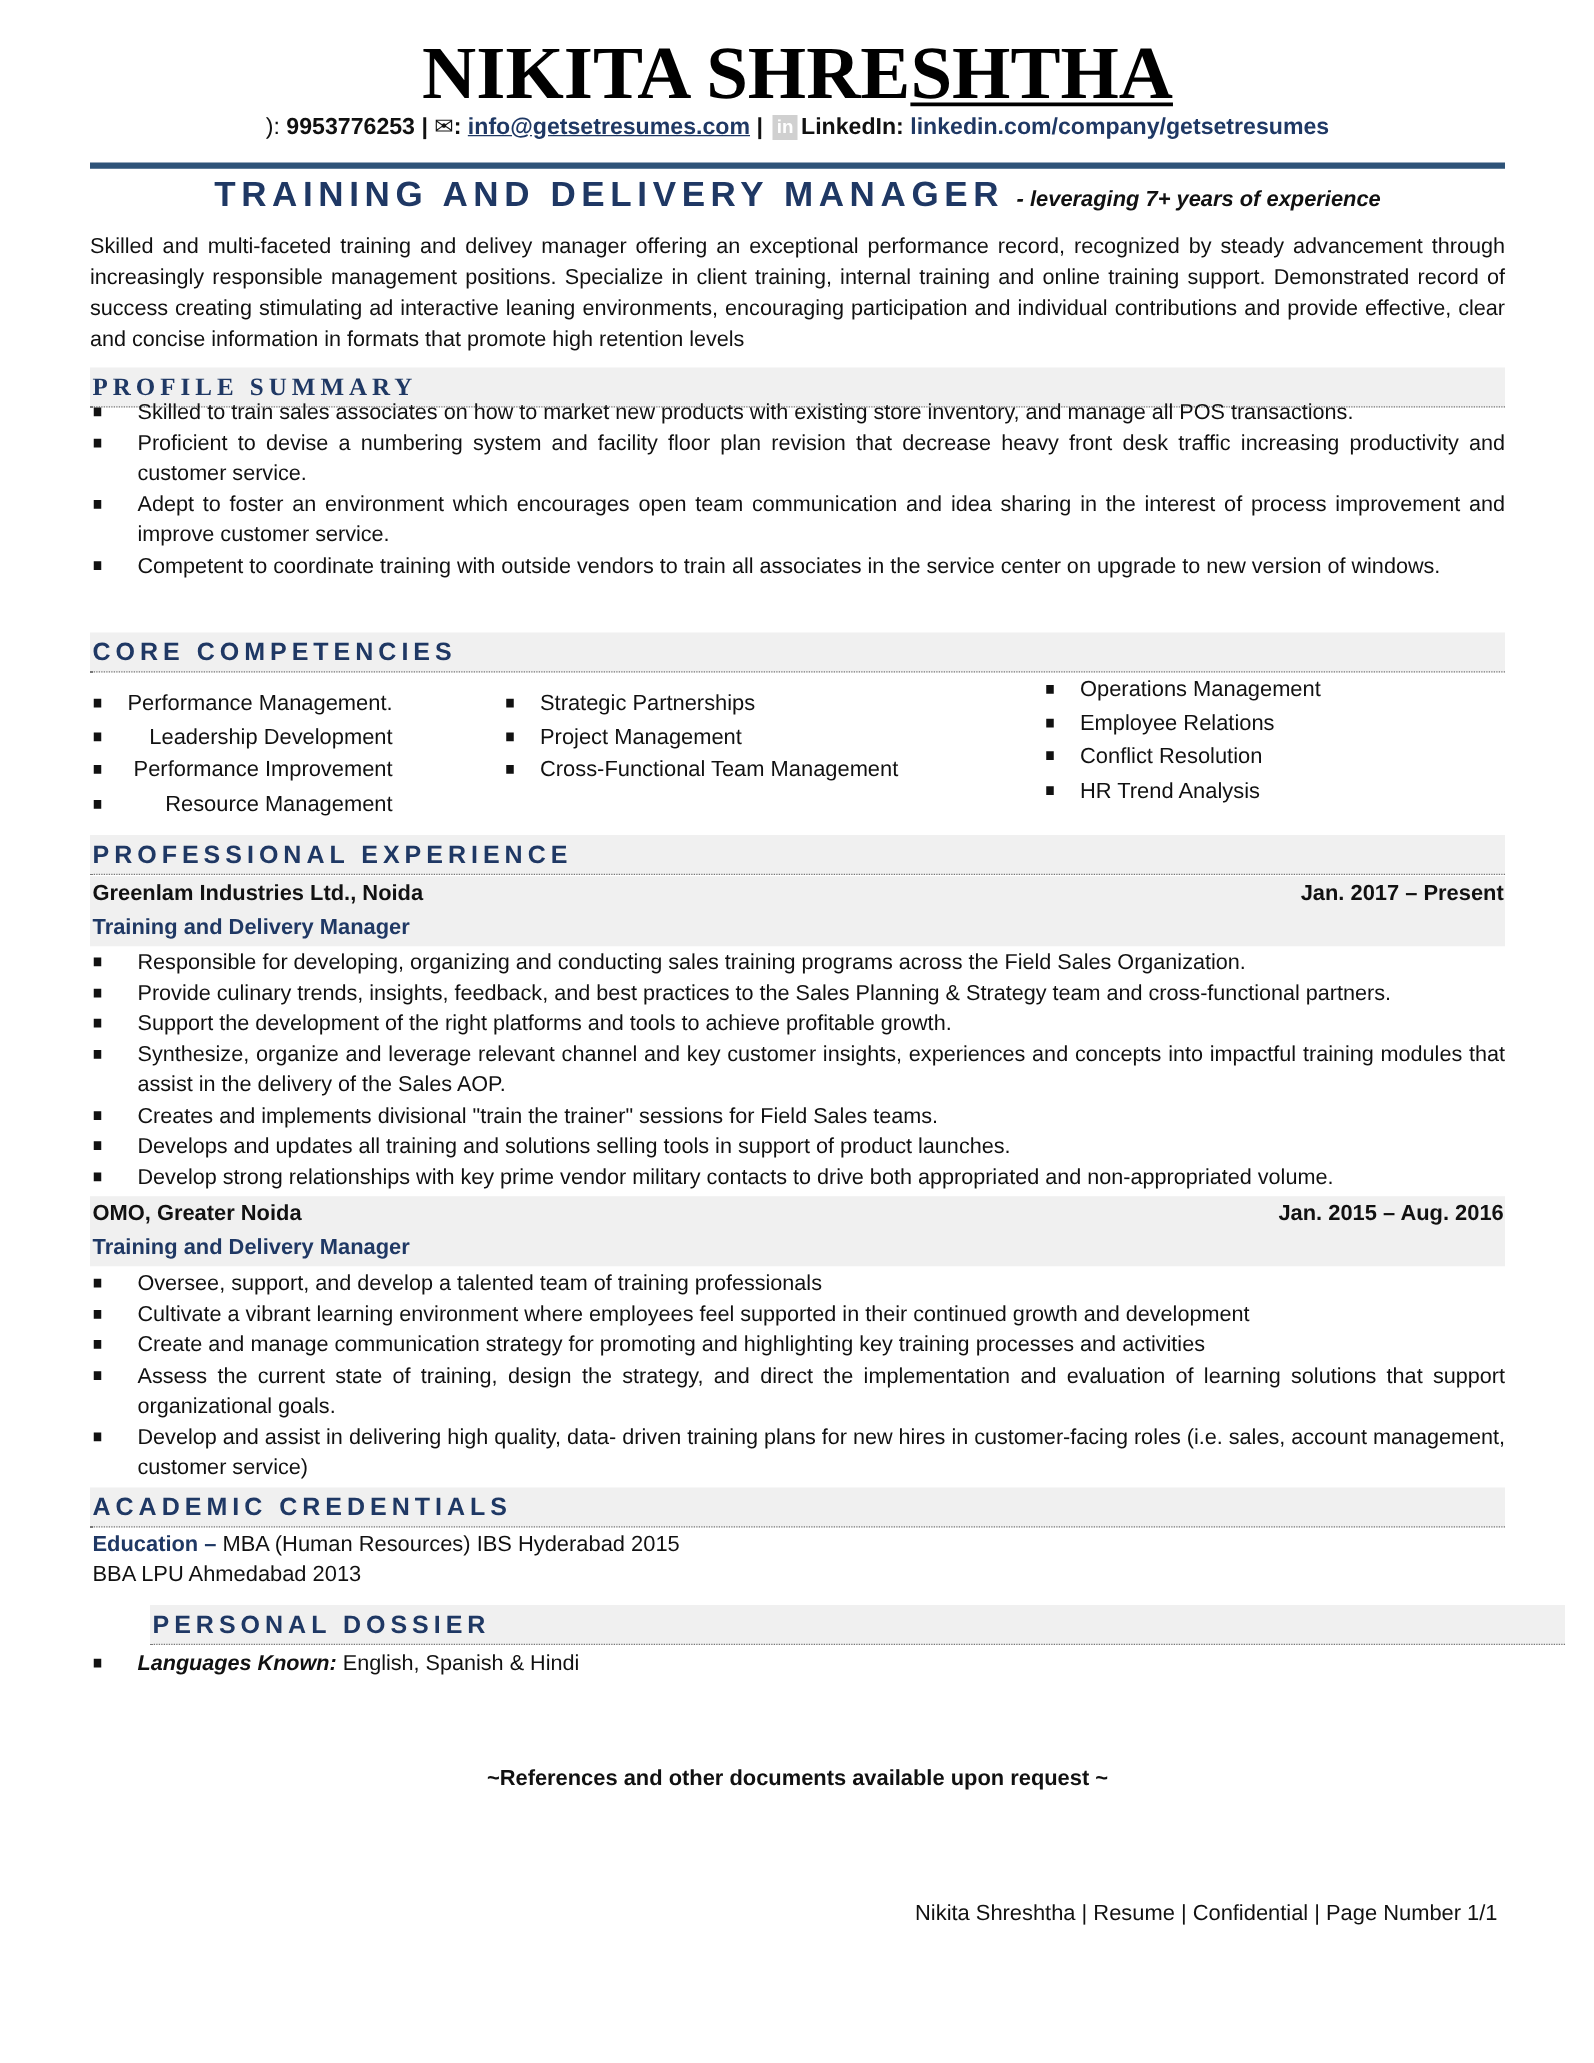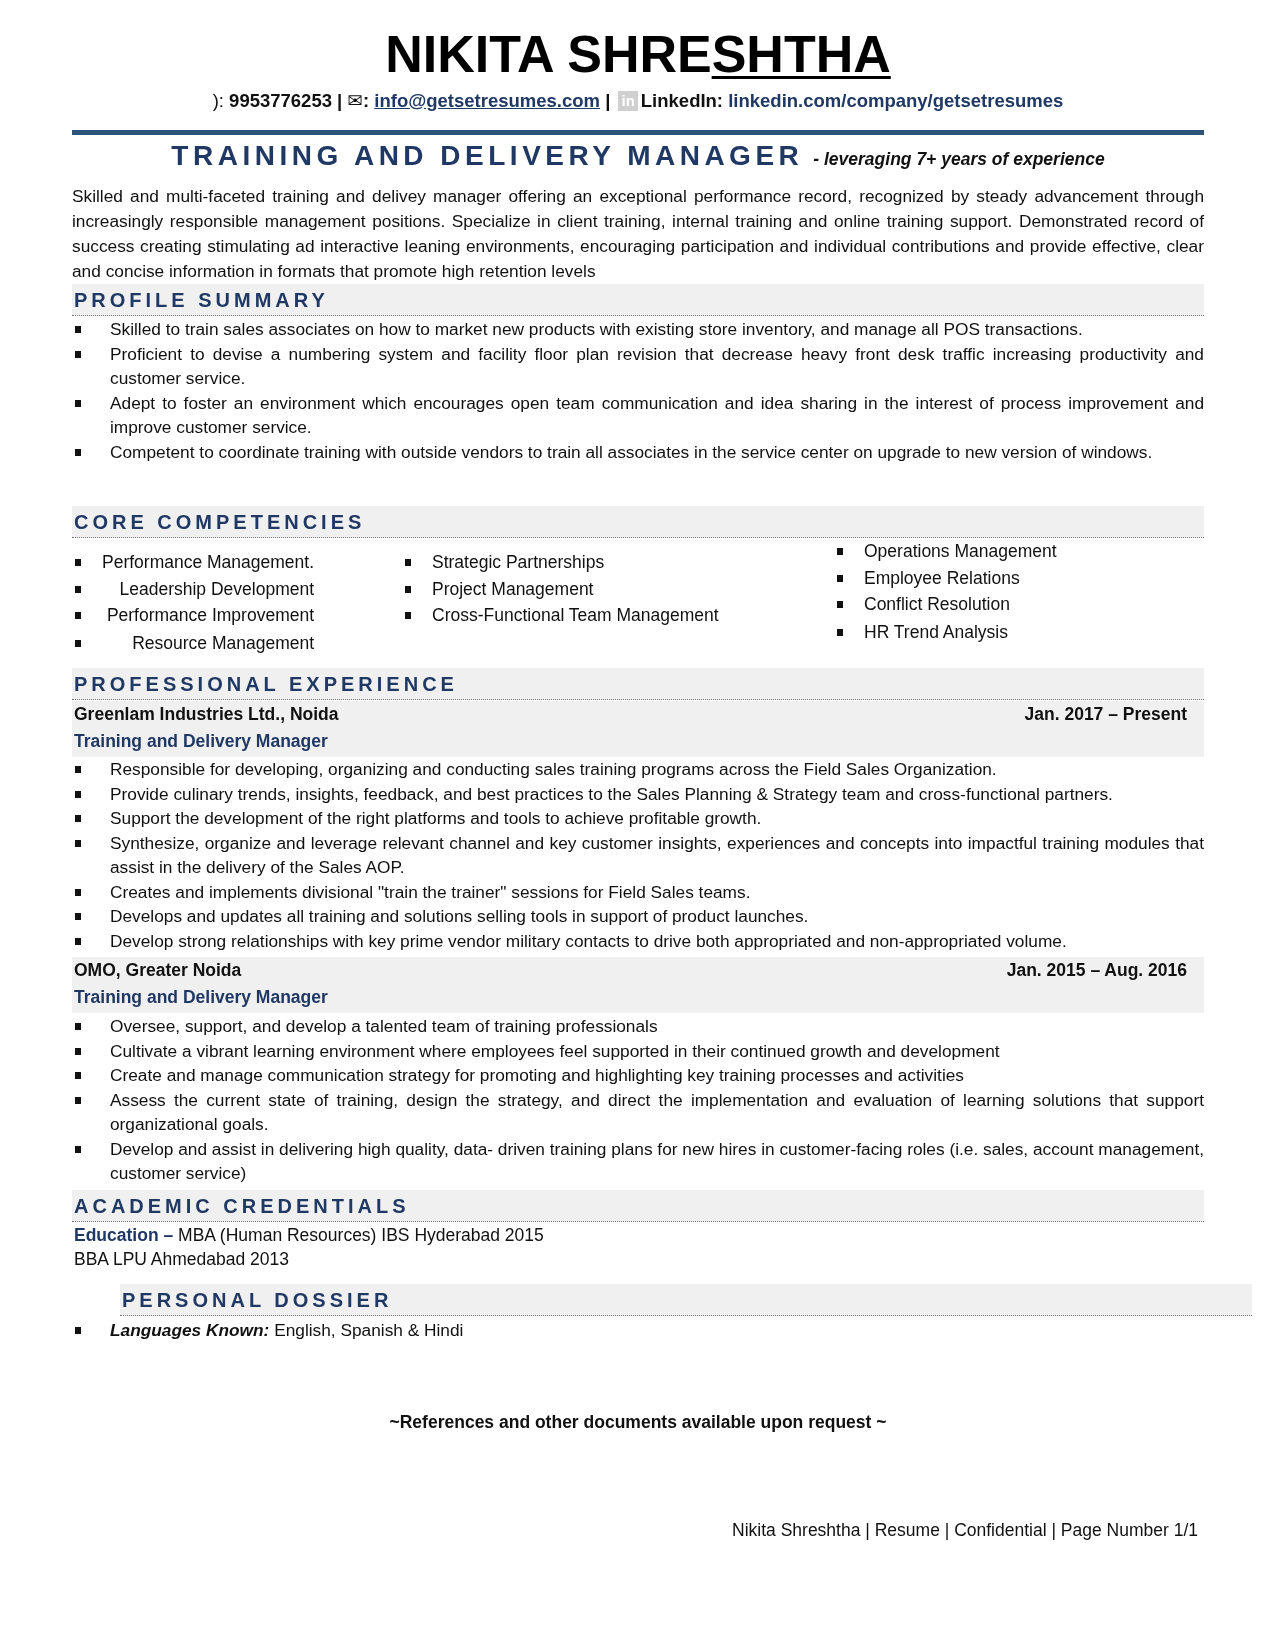--- a/index.html
+++ b/index.html
@@ -7,23 +7,23 @@
   body {
     font-family: "Liberation Sans", "DejaVu Sans", sans-serif;
     color: #111111;
     position: relative;
     overflow: hidden;
   }
   .page { position: absolute; left: 72px; top: 0; width: 1132px; }
 
   .name {
     position: absolute; top: 24px; left: 0; width: 1132px;
-    text-align: center; font-size: 52px; font-weight: bold;
+    text-align: center; font-size: 60px; font-weight: bold;
     letter-spacing: 0px; color: #000;
-    font-family: Liberation Sans, sans-serif;
+    font-family: Liberation Serif, serif;
   }
   .name .u { text-decoration: underline; text-decoration-thickness: 3px; text-underline-offset: 4px; }
 
   .contact {
     position: absolute; top: 90px; left: 0; width: 1132px;
     text-align: center; font-size: 18.5px; font-weight: bold; color: #111;
     white-space: nowrap;
   }
   .contact .link { color: #1f3864; text-decoration: underline; }
   .contact .plain-link { color: #1f3864; }
@@ -72,21 +72,21 @@
   }
 
   .comp-col { position: absolute; list-style: none; }
   .comp-col li { position: relative; padding-left: 30px; font-size: 17.5px; line-height: 26.5px; color: #111; white-space: nowrap; }
   .comp-col li .sq { position: absolute; left: 3px; top: 10px; width: 6px; height: 7px; background: #111; }
 
   .job-head {
     position: absolute; left: 0; width: 1132px; height: 56px; background: #f0f0f0;
   }
   .job-head .company { position: absolute; left: 2px; top: 3px; font-size: 17.5px; font-weight: bold; color: #111; }
-  .job-head .dates { position: absolute; right: 17px; top: 3px; font-size: 17.5px; font-weight: bold; color: #111; }
+  .job-head .dates { position: absolute; right: 1px; top: 3px; font-size: 17.5px; font-weight: bold; color: #111; }
   .job-head .role { position: absolute; left: 2px; top: 30px; font-size: 17.5px; font-weight: bold; color: #1f3864; }
 
   .edu { position: absolute; left: 2px; font-size: 17.5px; line-height: 24.5px; color: #111; }
   .edu .lbl { color: #1f3864; font-weight: bold; }
 
   .lang-lbl { font-weight: bold; font-style: italic; }
 
   .closing {
     position: absolute; top: 1412px; left: 0; width: 1132px; text-align: center;
     font-size: 17.5px; font-weight: bold; color: #111;
@@ -107,21 +107,21 @@
   </div>
 
   <div class="rule"></div>
 
   <div class="title-row">
     <span class="title">TRAINING AND DELIVERY MANAGER</span><span class="tagline">- leveraging 7+ years of experience</span>
   </div>
 
   <p class="summary">Skilled and multi-faceted training and delivey manager offering an exceptional performance record, recognized by steady advancement through increasingly responsible management positions. Specialize in client training, internal training and online training support. Demonstrated record of success creating stimulating ad interactive leaning environments, encouraging participation and individual contributions and provide effective, clear and concise information in formats that promote high retention levels</p>
 
-  <div class="section-head" style="top:284px;">PROFILE SUMMARY</div>
+  <div class="section-head" style="top:294px;font-family:Liberation Serif, serif;">PROFILE SUMMARY</div>
   <ul class="bullets" style="top:317px;">
     <li><span class="sq"></span><span>Skilled to train sales associates on how to market new products with existing store inventory, and manage all POS transactions.</span></li>
     <li><span class="sq"></span><span>Proficient to devise a numbering system and facility floor plan revision that decrease heavy front desk traffic increasing productivity and customer service.</span></li>
     <li><span class="sq"></span><span>Adept to foster an environment which encourages open team communication and idea sharing in the interest of process improvement and improve customer service.</span></li>
     <li><span class="sq"></span><span>Competent to coordinate training with outside vendors to train all associates in the service center on upgrade to new version of windows.</span></li>
   </ul>
 
   <div class="section-head" style="top:506px;">CORE COMPETENCIES</div>
   <ul class="comp-col" style="top:549px; left:0;text-align:right;">
     <li><span class="sq"></span><span>Performance Management.</span></li>

